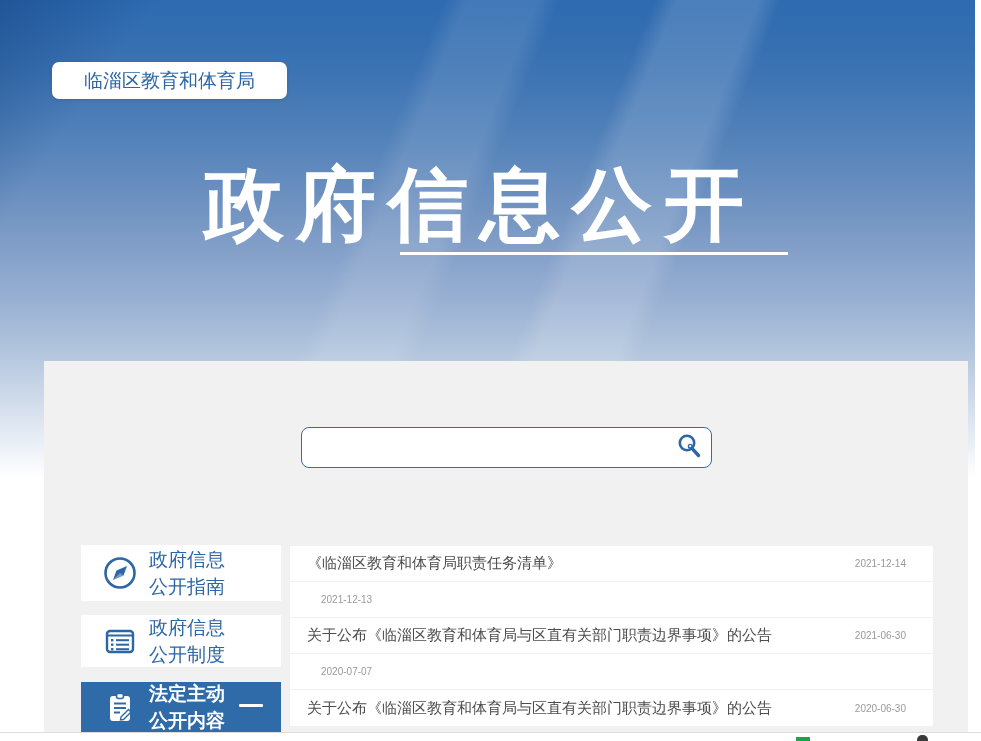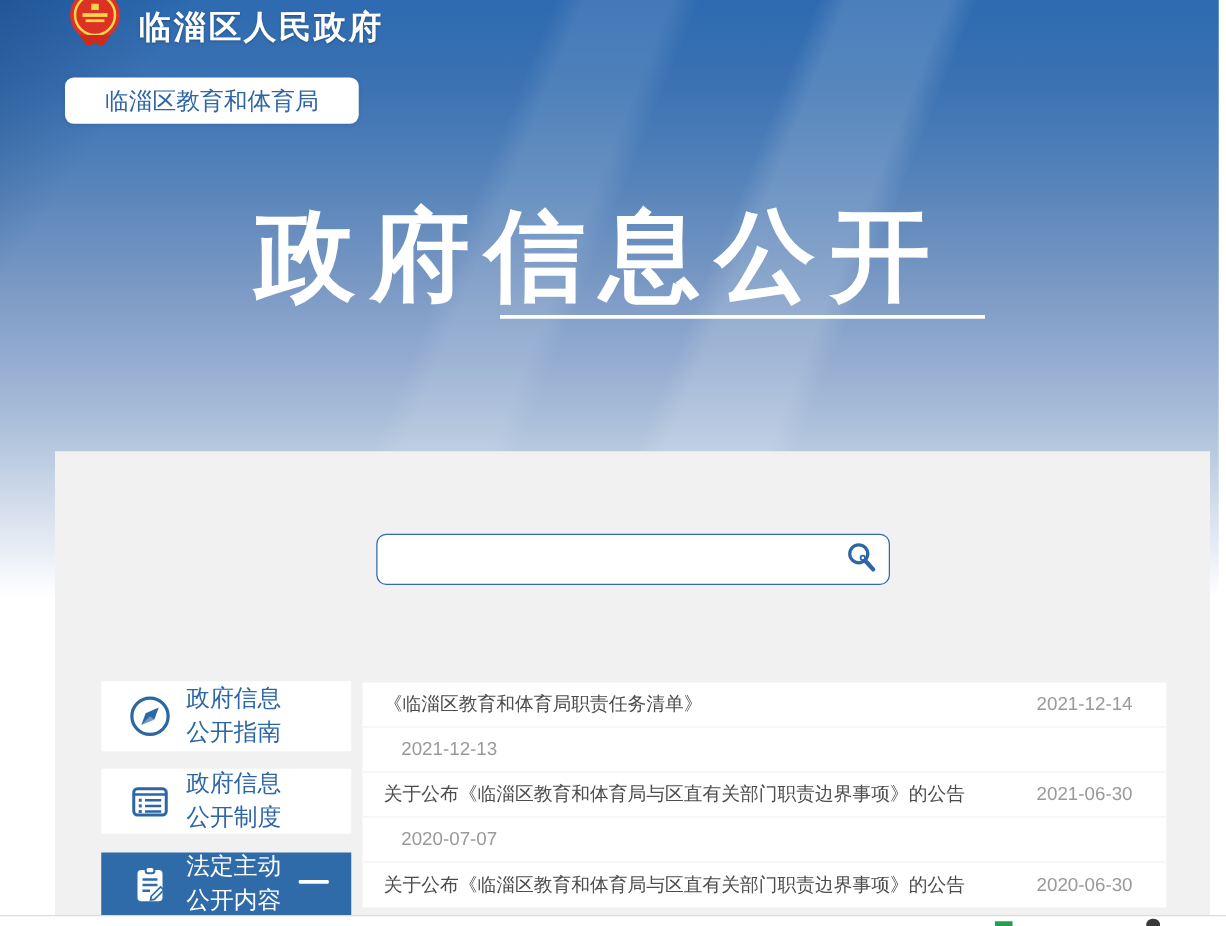--- a/index.html
+++ b/index.html
@@ -49,59 +49,46 @@
 
   
   .side-card {
     position:absolute; left:81px; width:200px; background:#ffffff;
     display:flex; align-items:center; cursor:pointer;
   }
   .side-card .icon-wrap { width:38px; height:38px; margin-left:20px; flex:0 0 38px; display:flex; align-items:center; justify-content:center; }
   .side-card .labels { margin-left:10px; color:#2c66a5; font-size:19px; line-height:27px; }
   .card-1 { top:545px; height:56px; }
   .card-2 { top:615px; height:52px; }
-  .card-3 { top:682px; height:50px; background:#2e6ba8; }
+  .card-3 { top:682px; height:50px; background:#2e6ba8;font-weight:bold; }
   .card-3 .labels { color:#ffffff; }
   .minus-bar { position:absolute; right:18px; top:22px; width:24px; height:3px; background:#ffffff; border-radius:1px; }
 
   
   .article-list { position:absolute; left:290px; top:546px; width:643px; background:#ffffff; }
   .article-row {
     height:36px; display:flex; align-items:center; justify-content:space-between;
     padding:0 27px 0 17px; border-bottom:1px solid #f2f2f2; cursor:pointer;
   }
   .article-row:last-child { border-bottom:none; }
   .article-title { font-size:15px; color:#4c4c4c; white-space:nowrap; overflow:hidden; text-overflow:ellipsis; }
-  .article-date { font-size:15px; color:#9a9a9a; margin-left:14px; flex:0 0 auto; }
+  .article-date { font-size:10px; color:#9a9a9a; margin-left:14px; flex:0 0 auto; }
 
   
   .bottom-rule { position:absolute; left:0; top:732px; width:981px; height:1px; background:#dcdcdc; }
   .green-dash { position:absolute; left:796px; top:737px; width:14px; height:4px; background:#1fa24a; }
   .dark-partial { position:absolute; left:917px; top:735px; width:11px; height:6px; background:#3a3a3a; border-radius:5px 5px 0 0; }
 </style>
 </head>
 <body>
 
 <div class="page">
 
   <div class="banner">
 
-    <div class="brand">
-      <span class="emblem">
-        <svg width="46" height="50" viewBox="0 0 46 50">
-          <circle cx="23" cy="21" r="20" fill="#dd3126"></circle>
-          <circle cx="23" cy="21" r="16" fill="none" stroke="#f9d648" stroke-width="2"></circle>
-          <rect x="20" y="12" width="6" height="5" fill="#f9d648"></rect>
-          <rect x="13" y="19.5" width="20" height="3" fill="#f9d648"></rect>
-          <rect x="15.5" y="24.5" width="15" height="2.2" fill="#f9d648"></rect>
-          <path d="M10 37 L17 46 L23 43.5 L29 46 L36 37 Z" fill="#cf2a20"></path>
-        </svg>
-      </span>
-      <span class="gov-name">临淄区人民政府</span>
-    </div>
 
     <button class="dept-tab">临淄区教育和体育局</button>
 
     <div class="page-title">政府信息公开</div>
     <div class="title-underline"></div>
   </div>
 
   <div class="panel"></div>
 
   <div class="search-box">

